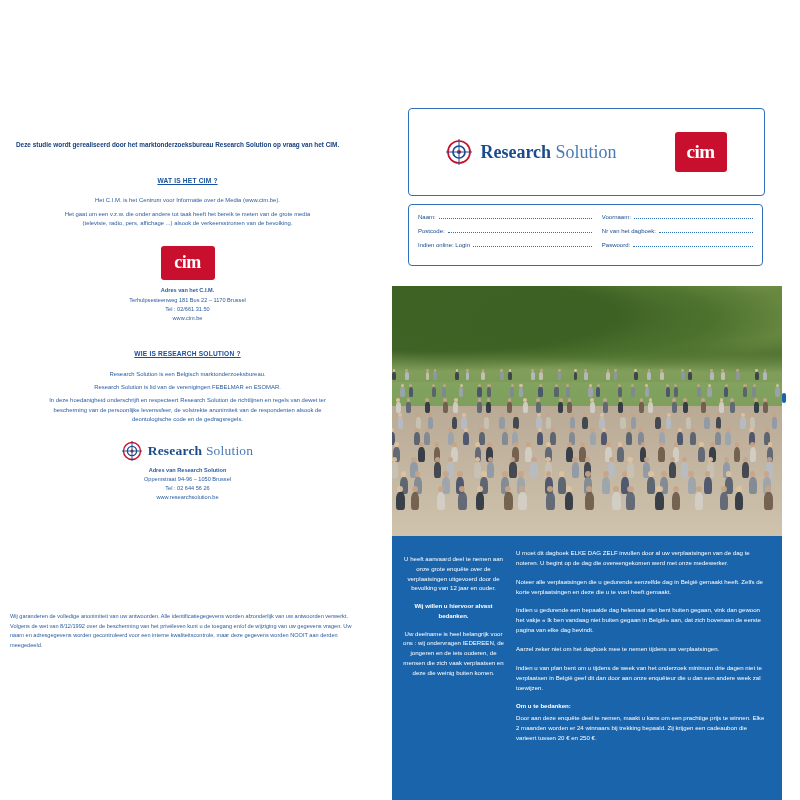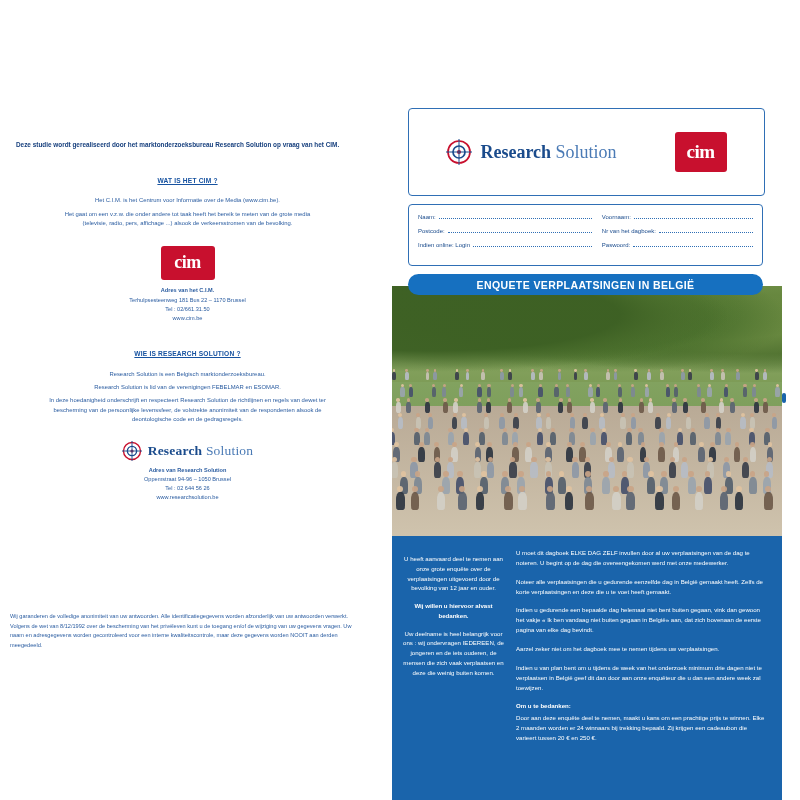--- a/index.html
+++ b/index.html
@@ -777,21 +777,20 @@
         <i style="left:303.9px;top:121.7px;width:6.2px;height:6.2px;border-radius:50%;background:#c9a487;"></i>
         <i style="left:327.5px;top:128.0px;width:8.6px;height:18.4px;background:#5b6472;"></i>
         <i style="left:328.5px;top:121.7px;width:6.2px;height:6.2px;border-radius:50%;background:#c9a487;"></i>
         <i style="left:342.9px;top:128.0px;width:8.6px;height:18.4px;background:#2e3540;"></i>
         <i style="left:343.9px;top:121.7px;width:6.2px;height:6.2px;border-radius:50%;background:#e0c2a0;"></i>
         <i style="left:372.2px;top:128.0px;width:8.6px;height:18.4px;background:#6e5a4a;"></i>
         <i style="left:373.3px;top:121.7px;width:6.2px;height:6.2px;border-radius:50%;background:#c9a487;"></i>
       </div>
   </div>
 
-  <div class="title-banner">ENQUETE VERPLAATSINGEN IN BELGIË</div>
 
   <div class="blue-area">
     <div class="blue-left">
       <p>U heeft aanvaard deel te nemen aan onze grote enquête over de verplaatsingen uitgevoerd door de bevolking van 12 jaar en ouder.</p>
       <p class="b">Wij willen u hiervoor alvast bedanken.</p>
       <p>Uw deelname is heel belangrijk voor ons : wij ondervragen IEDEREEN, de jongeren en de iets ouderen, de mensen die zich vaak verplaatsen en deze die weinig buiten komen.</p>
     </div>
     <div class="blue-right">
       <p>U moet dit dagboek ELKE DAG ZELF invullen door al uw verplaatsingen van de dag te noteren. U begint op de dag die overeengekomen werd met onze medewerker.</p>
       <p>Noteer alle verplaatsingen die u gedurende eenzelfde dag in België gemaakt heeft. Zelfs de korte verplaatsingen en deze die u te voet heeft gemaakt.</p>

